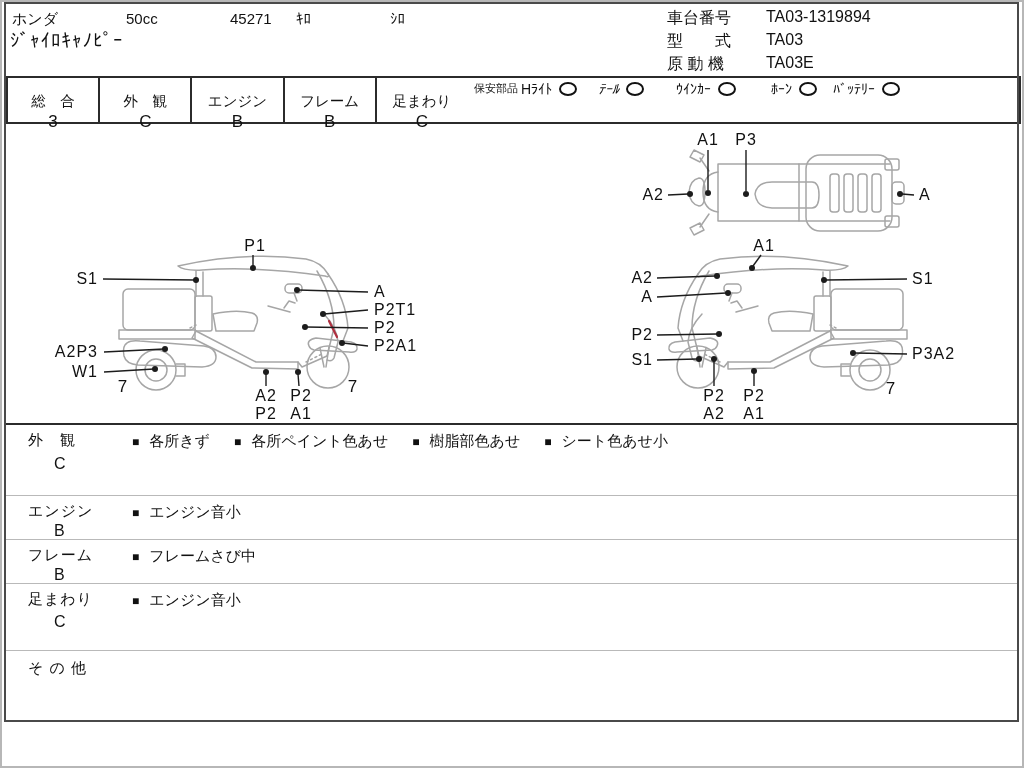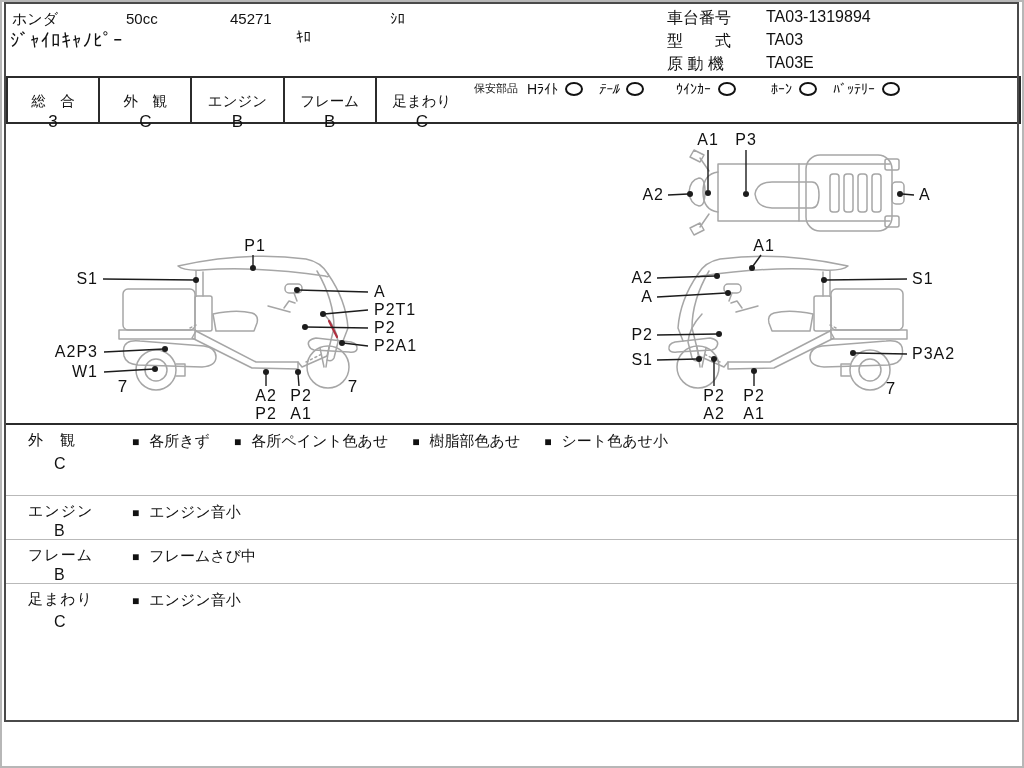--- a/index.html
+++ b/index.html
@@ -54,21 +54,21 @@
   svg text{fill:#111;}
 </style>
 </head>
 <body>
 
 <div id="sheet">
 
   <div class="abs t15" style="left:10px;top:8px;">ホンダ</div>
   <div class="abs t15" style="left:124px;top:8px;">50cc</div>
   <div class="abs t15" style="left:228px;top:8px;">45271</div>
-  <div class="abs t15" style="left:294px;top:8px;margin-top:18px;">ｷﾛ</div>
+  <div class="abs t15" style="left:294px;top:8px;">ｷﾛ</div>
   <div class="abs t15" style="left:388px;top:8px;">ｼﾛ</div>
   <div class="abs t19" style="left:8px;top:28px;">ｼﾞｬｲﾛｷｬﾉﾋﾟｰ</div>
 
   <div class="idrow" style="top:6px;">
     <span class="lbl">車台番号</span>
     <span>TA03-1319894</span>
   </div>
   <div class="idrow" style="top:29px;">
     <span class="lbl">型　　式</span>
     <span>TA03</span>
@@ -97,21 +97,21 @@
       </div>
       <div class="rate-cell">
         <div class="rate-label">足まわり</div>
         <div class="rate-value">C</div>
       </div>
     </div>
 
   <div id="safety-box">
     <div id="safety-row1">
       <span id="safety-title">保安部品</span>
-      <span id="safety-items"><span class="safety-item" style="left: 60px;">
+      <span id="safety-items"><span class="safety-item" style="left: 54px;">
             <span>Hﾗｲﾄ</span>
             <span class="circle-ok"></span>
           </span><span class="safety-item" style="left: 131px; font-style: italic;">
             <span>ﾃｰﾙ</span>
             <span class="circle-ok"></span>
           </span><span class="safety-item" style="left: 209px;">
             <span>ｳｲﾝｶｰ</span>
             <span class="circle-ok"></span>
           </span><span class="safety-item" style="left: 304px;">
             <span>ﾎｰﾝ</span>
@@ -330,17 +330,20 @@
       <div class="sec-row light" style="height: 67px;">
         <div class="sec-label" style="top: 6px;">足まわり</div>
         <div class="sec-grade" style="top: 29px;">C</div>
         <div class="sec-items" style="top: 7px;">
           <span class="sec-item">
             <span class="sq">■</span>
             <span>エンジン音小</span>
           </span>
         </div>
       </div>
+      <div class="sec-row light" style="height: 70px;">
+        <div class="sec-label" style="top: 8px;">そ の 他</div>
+      </div>
     </div>
 
   <div id="bottom-line"></div>
   <div id="frame"></div>
 </div>
 
 </body></html>

